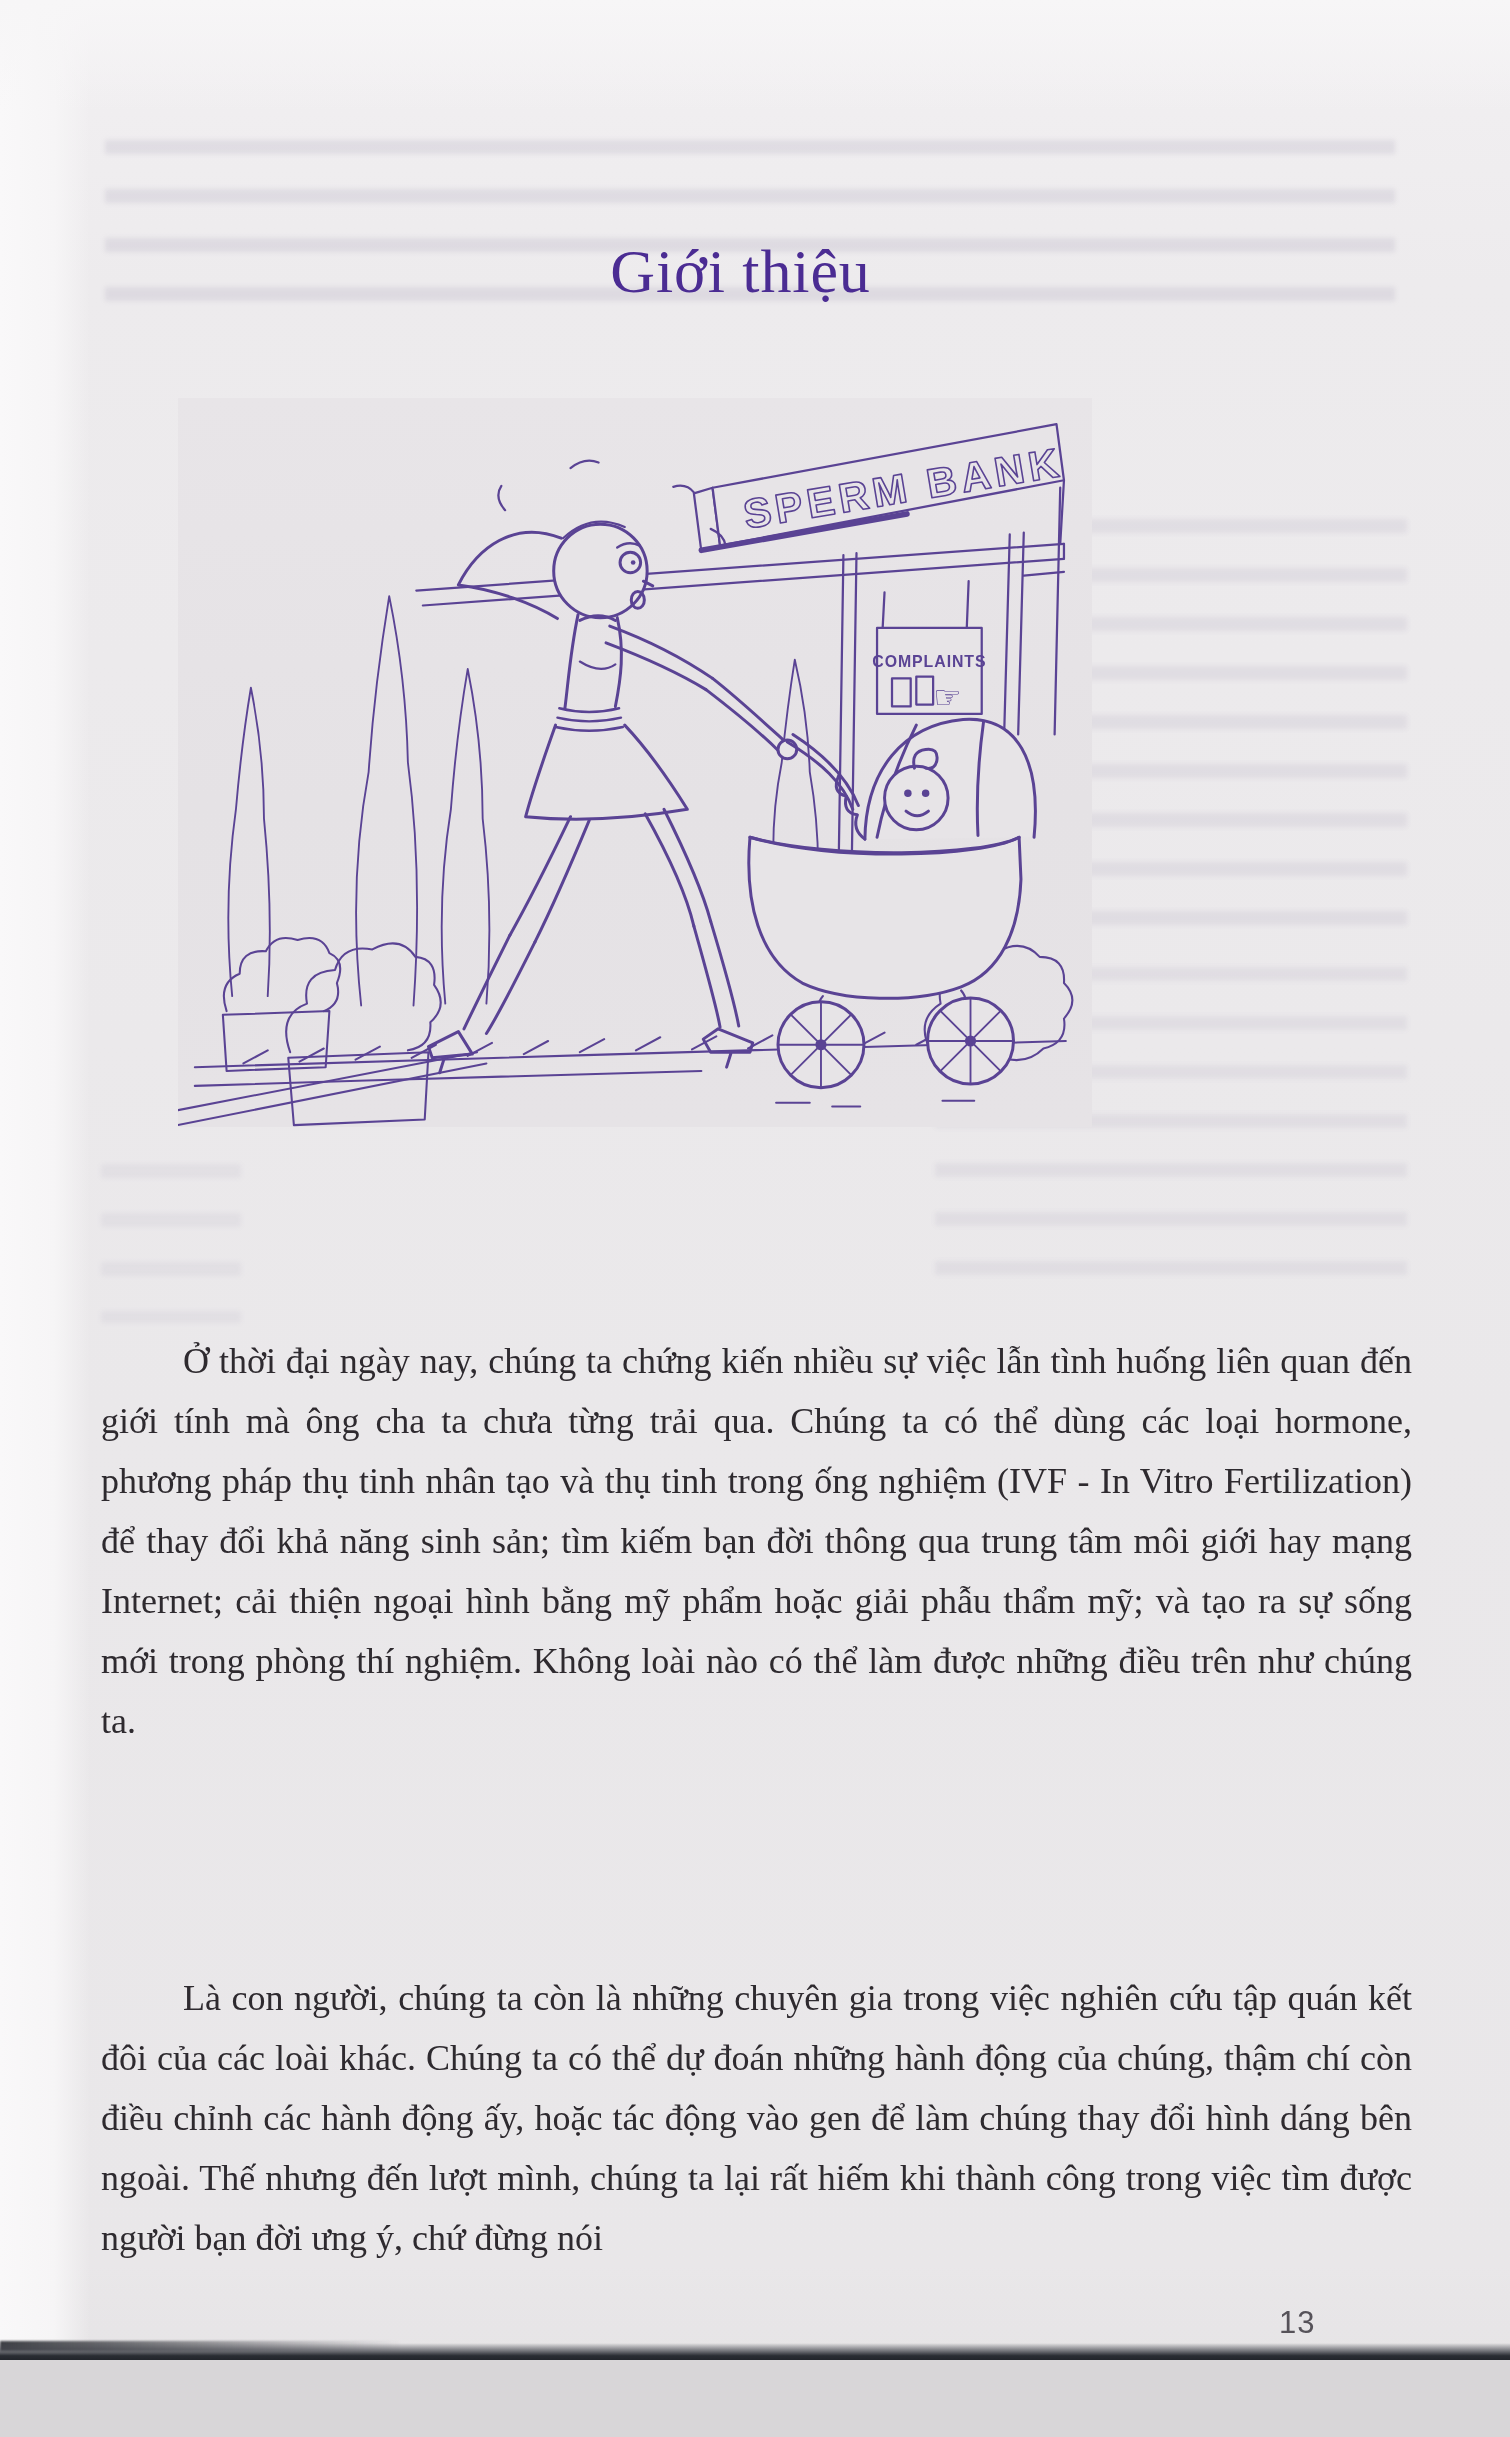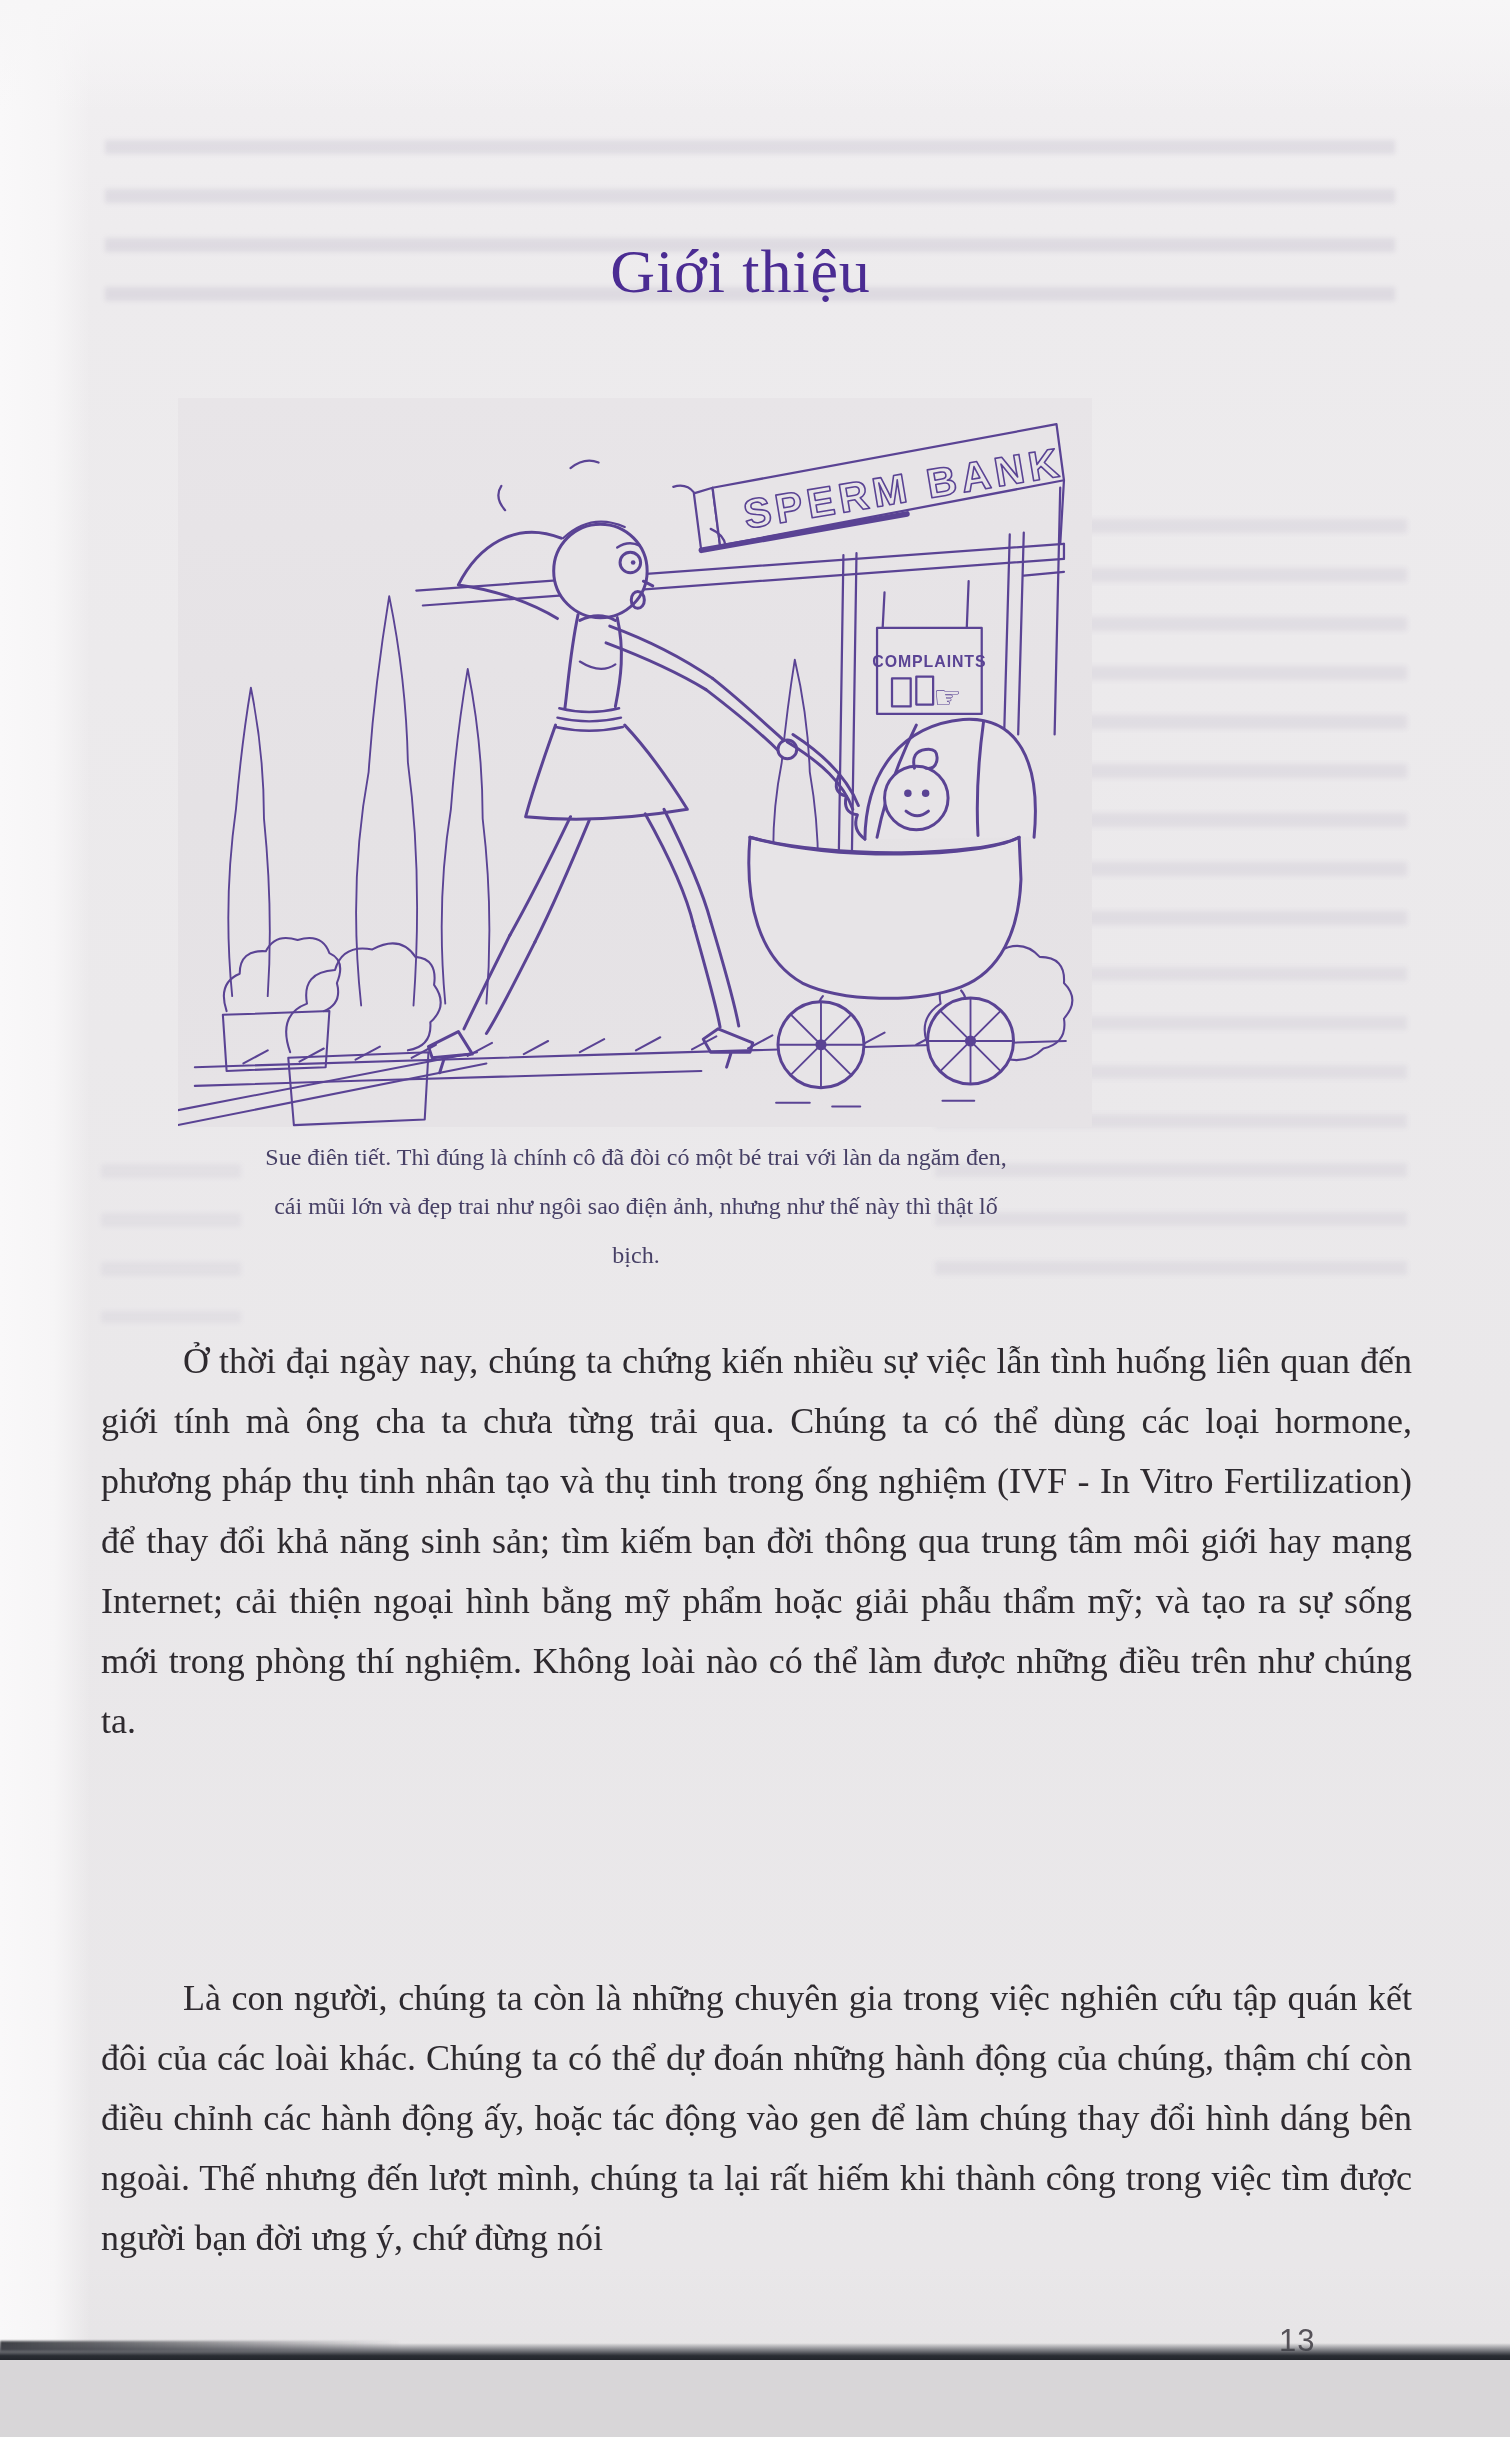--- a/index.html
+++ b/index.html
@@ -45,21 +45,21 @@
   .body-para{
     position:absolute;left:101px;width:1311px;
     font-size:36px;line-height:60px;text-align:justify;text-indent:82px;
     color:#2e2a2f;
   }
   #para1{top:1331px;}
   #para2{top:1968px;}
   .page-number{
     position:absolute;left:1279px;top:2305px;
     font-family:"Liberation Sans","DejaVu Sans",sans-serif;
-    font-size:31px;color:#565259;letter-spacing:0.9px;margin-top:18px;
+    font-size:31px;color:#565259;letter-spacing:0.9px;
   }
   .bottom-edge{
     position:absolute;left:0;bottom:0;width:100%;height:17px;
     background:linear-gradient(180deg,rgba(90,92,100,0) 0%,rgba(70,72,80,.55) 35%,#2a2d33 75%,#22252b 100%);
   }
   .bottom-edge-left{
     position:absolute;left:0;bottom:9.3px;width:402px;height:9.3px;
     background:linear-gradient(90deg,rgba(40,42,48,.9),rgba(40,42,48,0));
     border-radius:0 0 5.6px 0;filter:blur(0.9px);
   }
@@ -177,21 +177,20 @@
           <path d="M656,660 L720,724 M720,660 L656,724 M688,646 L688,738 M642,692 L734,692" stroke-width="2"></path>
           <circle cx="848" cy="688" r="46" fill="#e7e4e7"></circle>
           <circle cx="848" cy="688" r="6" fill="#5a4394" stroke="none"></circle>
           <path d="M816,656 L880,720 M880,656 L816,720 M848,642 L848,734 M802,688 L894,688" stroke-width="2"></path>
           <path d="M640,754 h36 M700,758 h30 M818,752 h34" stroke-width="2.2"></path>
         </g>
       </g>
     </svg>
   </figure>
 
-  <figcaption class="caption">Sue điên tiết. Thì đúng là chính cô đã đòi có một bé trai với làn da ngăm đen, cái mũi lớn và đẹp trai như ngôi sao điện ảnh, nhưng như thế này thì thật lố bịch.</figcaption>
 
   <div class="body-para" id="para1">Ở thời đại ngày nay, chúng ta chứng kiến nhiều sự việc lẫn tình huống liên quan đến giới tính mà ông cha ta chưa từng trải qua. Chúng ta có thể dùng các loại hormone, phương pháp thụ tinh nhân tạo và thụ tinh trong ống nghiệm (IVF - In Vitro Fertilization) để thay đổi khả năng sinh sản; tìm kiếm bạn đời thông qua trung tâm môi giới hay mạng Internet; cải thiện ngoại hình bằng mỹ phẩm hoặc giải phẫu thẩm mỹ; và tạo ra sự sống mới trong phòng thí nghiệm. Không loài nào có thể làm được những điều trên như chúng ta.</div>
   <div class="body-para" id="para2">Là con người, chúng ta còn là những chuyên gia trong việc nghiên cứu tập quán kết đôi của các loài khác. Chúng ta có thể dự đoán những hành động của chúng, thậm chí còn điều chỉnh các hành động ấy, hoặc tác động vào gen để làm chúng thay đổi hình dáng bên ngoài. Thế nhưng đến lượt mình, chúng ta lại rất hiếm khi thành công trong việc tìm được người bạn đời ưng ý, chứ đừng nói</div>
 
   <div class="page-number">13</div>
 
   <div class="bottom-edge-left"></div>
   <div class="bottom-edge"></div>
 
 </div>

